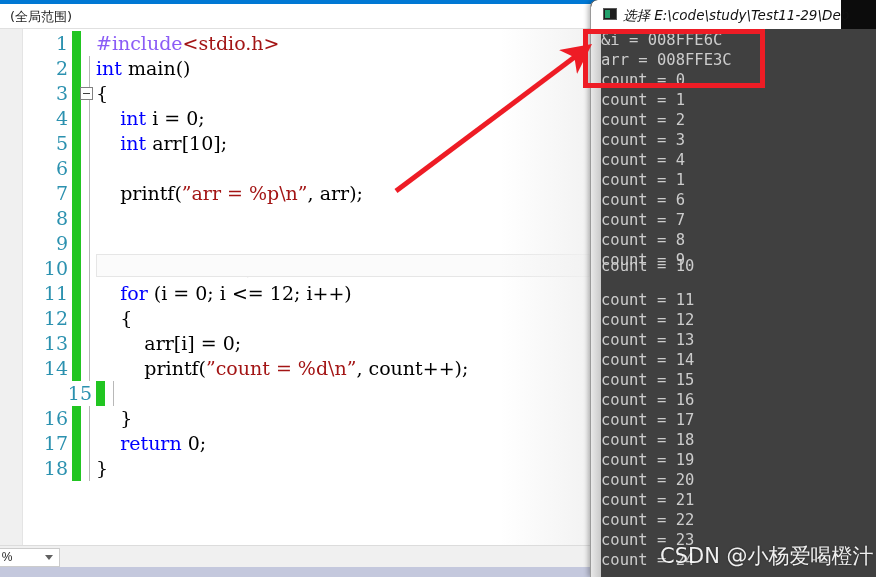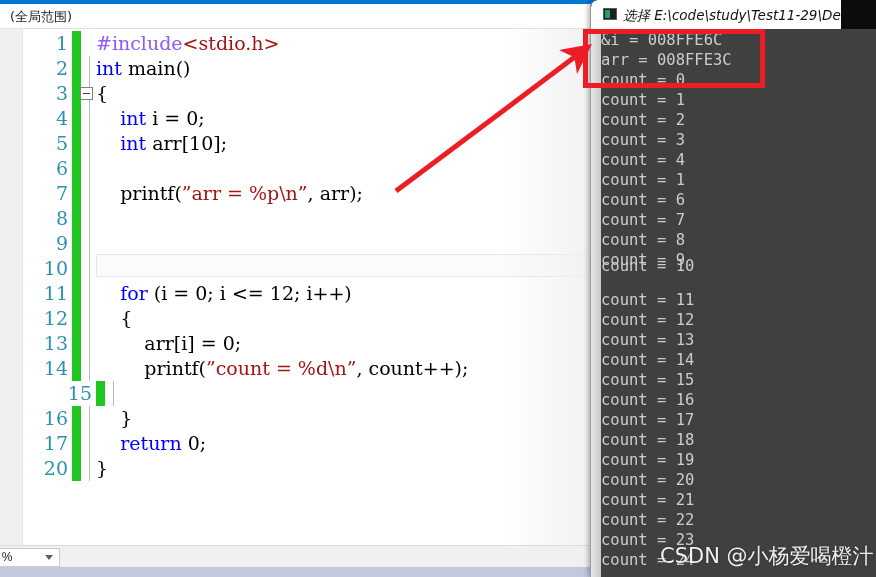--- a/index.html
+++ b/index.html
@@ -268,21 +268,21 @@
           <div class="foldrail"></div>
           <div class="codetext">    }</div>
         </div>
         <div class="code-line" style="top: 402px;">
           <div class="ln">17</div>
           <div class="changebar"></div>
           <div class="foldrail"></div>
           <div class="codetext">    <span class="kw">return</span> 0;</div>
         </div>
         <div class="code-line" style="top: 427px;">
-          <div class="ln">20</div>
+          <div class="ln">18</div>
           <div class="changebar"></div>
           <div class="foldrail"></div>
           <div class="codetext">}</div>
         </div>
       </div>
     <div id="fold-box"></div>
     <div id="caret-line-box"></div>
   </div>
   <div id="editor-fade"></div>
 

